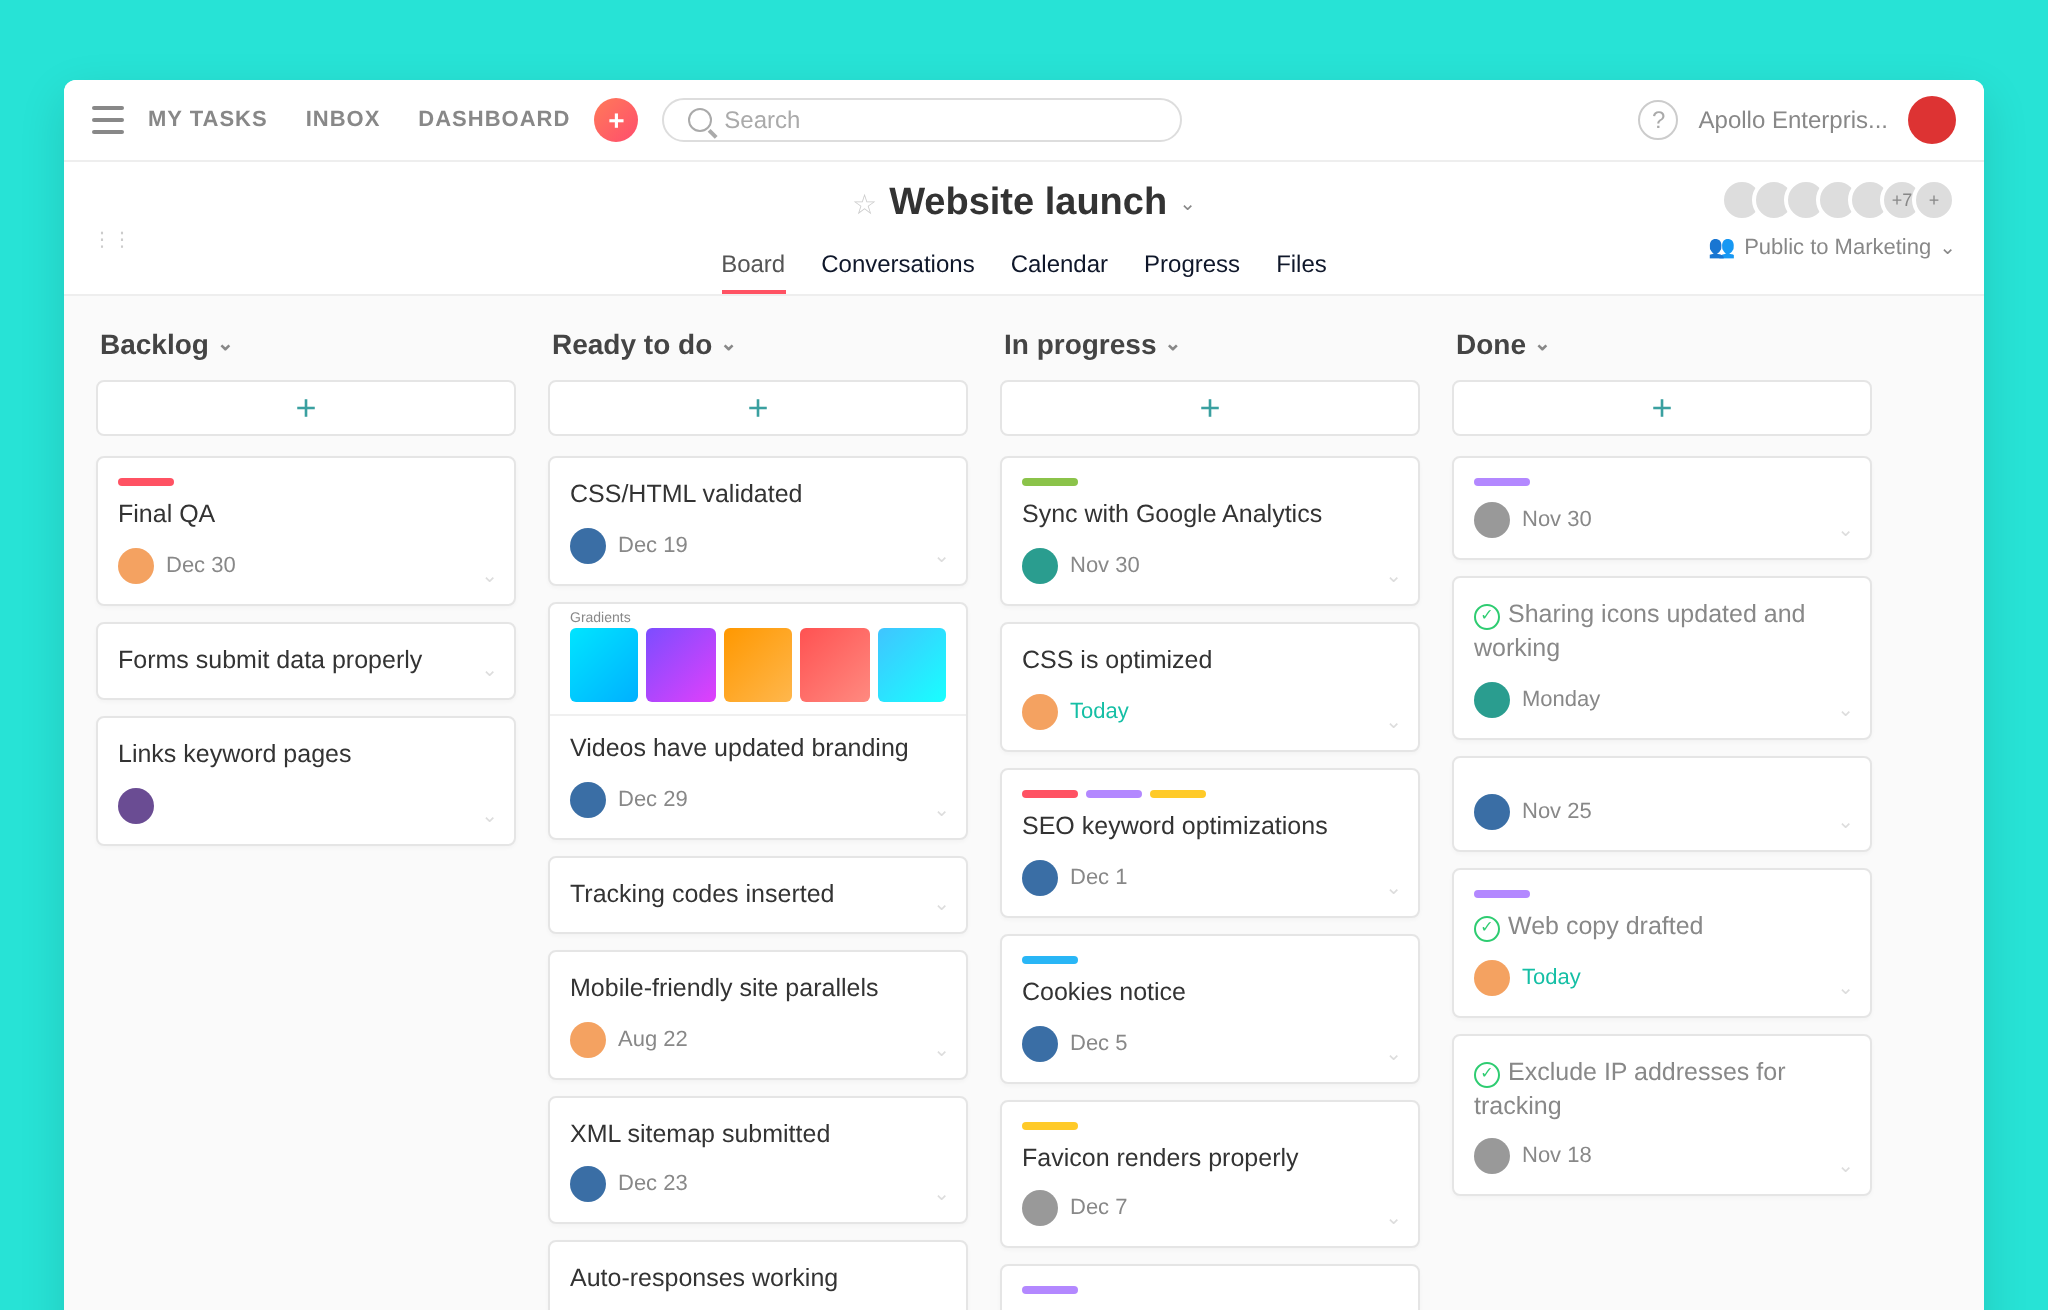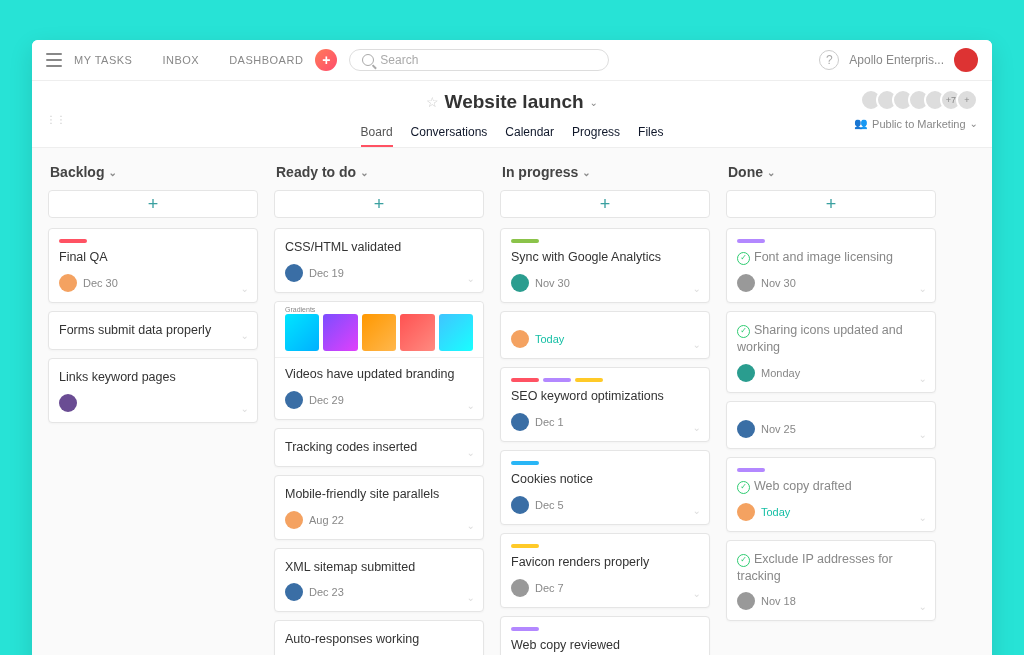--- a/index.html
+++ b/index.html
@@ -24,21 +24,21 @@
 .topbar {
   background: #fff;
   display: flex;
   align-items: center;
   padding: 8px 14px;
   border-bottom: 1px solid #eee;
   gap: 12px;
 }
 .hamburger { width: 16px; height: 14px; display: flex; flex-direction: column; justify-content: space-between; cursor: pointer; }
 .hamburger span { display: block; height: 2px; background: #888; border-radius: 1px; }
-.nav-links { display: flex; gap: 30px; }
+.nav-links { display: flex; gap: 19px; font-weight: bold; }
 .nav-link { color: #888; font-size: 11px; letter-spacing: 0.5px; cursor: pointer; }
 .plus-circle { width: 22px; height: 22px; border-radius: 50%; background: linear-gradient(135deg,#ff7a59,#ff4d6d); display:flex;align-items:center;justify-content:center;color:#fff;font-size:14px;font-weight:bold;cursor:pointer; }
 .search-box { display:flex; align-items:center; border:1px solid #ddd; border-radius:14px; padding:3px 12px; flex:0 0 260px; color:#aaa; font-size:12px; gap:6px; background:#fff; }
 .search-icon { width:12px; height:12px; border:1.5px solid #aaa; border-radius:50%; position:relative; }
 .search-icon::after { content:""; position:absolute; width:5px; height:1.5px; background:#aaa; bottom:-2px; right:-4px; transform:rotate(45deg); }
 .top-right { margin-left:auto; display:flex; align-items:center; gap:10px; }
 .help-circle { width:20px; height:20px; border:1px solid #ccc; border-radius:50%; display:flex;align-items:center;justify-content:center;color:#aaa;font-size:12px;cursor:pointer; }
 .workspace-name { color:#888; font-size:12px; }
 .avatar { width:24px; height:24px; border-radius:50%; background:#d33; display:inline-block; }
 
@@ -240,20 +240,21 @@
             <span class="tag green"></span>
           </div>
           <div class="card-title">Sync with Google Analytics</div>
           <div class="meta">
             <span class="assignee a4"></span>
             <span class="date">Nov 30</span>
           </div>
           <span class="card-menu">⌄</span>
         </div>
         <div class="card">
+          <div class="card-title">CSS is optimized</div>
           <div class="meta">
             <span class="assignee a1"></span>
             <span class="date today">Today</span>
           </div>
           <span class="card-menu">⌄</span>
         </div>
         <div class="card">
           <div class="tags">
             <span class="tag red"></span>
             <span class="tag purple"></span>
@@ -298,21 +299,20 @@
       <div class="column">
         <div class="col-title">
           <span>Done</span>
           <span class="chev-down">⌄</span>
         </div>
         <div class="add-card">+</div>
         <div class="card">
           <div class="tags">
             <span class="tag purple"></span>
           </div>
-          <div class="card-title done"><span class="check-done">✓</span>Font and image licensing</div>
           <div class="meta">
             <span class="assignee a5"></span>
             <span class="date">Nov 30</span>
           </div>
           <span class="card-menu">⌄</span>
         </div>
         <div class="card">
           <div class="card-title done"><span class="check-done">✓</span>Sharing icons updated and working</div>
           <div class="meta">
             <span class="assignee a4"></span>

